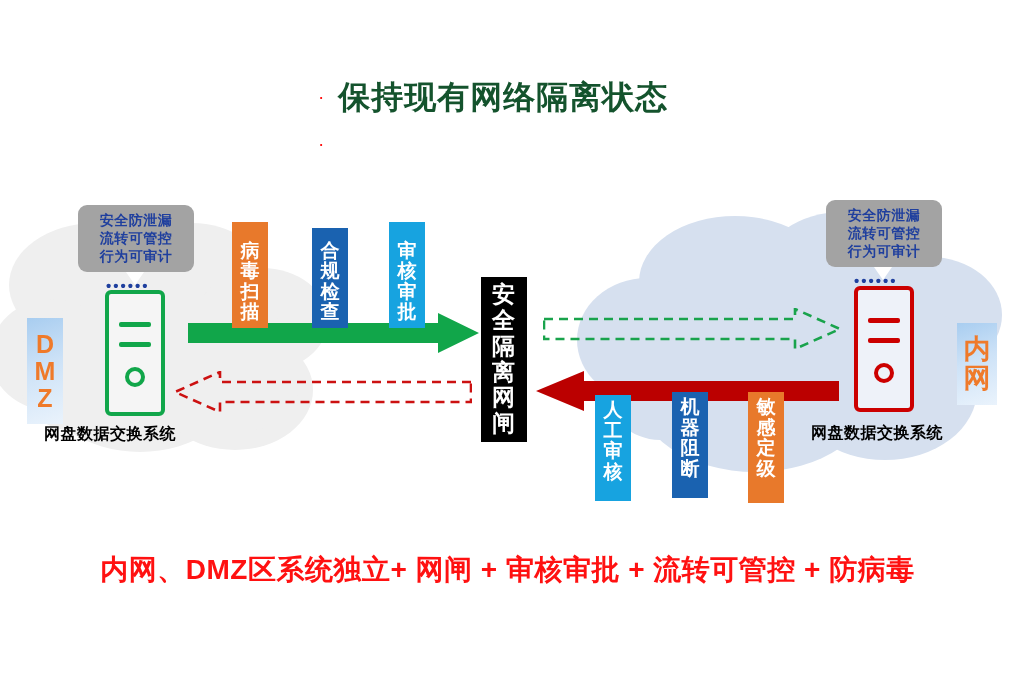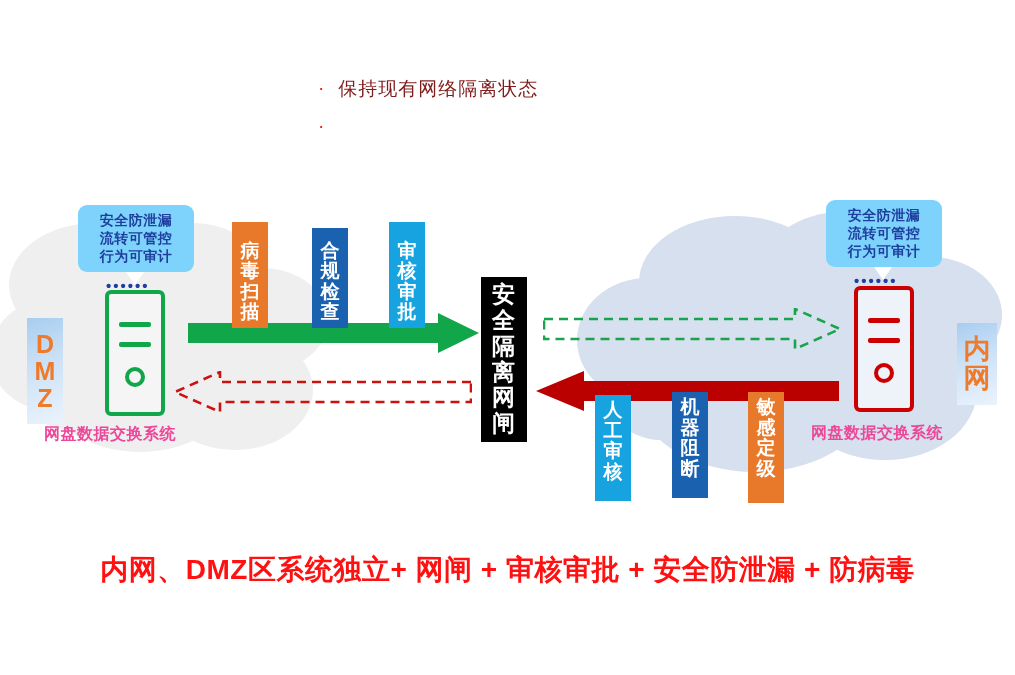--- a/index.html
+++ b/index.html
@@ -35,23 +35,23 @@
     margin-bottom: 18px;
   }
   .bullet-dot {
     color: #ff1111;
     font-size: 19px;
     line-height: 1;
     margin-right: 14px;
     margin-top: -4px;
   }
   .bullet-text {
-    color: #7f1d1d;
-    font-size: 19px;
-    font-weight: normal;
+    color: #14532d;
+    font-size: 32px;
+    font-weight: bold;
     letter-spacing: 1px;
     white-space: nowrap;
   }
 
   
   .sidebox {
     position: absolute;
     background: linear-gradient(160deg, #a8cdf0 0%, #cde2f7 45%, #eaf3fc 100%);
     display: flex;
     flex-direction: column;
@@ -60,21 +60,21 @@
   }
   .sidebox .ch {
     color: #ef7a2a;
     font-weight: bold;
     line-height: 1.08;
   }
 
   
   .callout {
     position: absolute;
-    background: #7dd3fc;
+    background: #a3a3a3;
     border-radius: 9px;
     padding: 7px 10px 6px 10px;
     text-align: center;
     box-sizing: border-box;
   }
   .callout .line {
     color: #1f3f9e;
     font-size: 14px;
     font-weight: bold;
     line-height: 1.28;
@@ -96,21 +96,21 @@
     letter-spacing: 2px;
     line-height: 1;
   }
 
   
   .server { position: absolute; }
 
   
   .srv-caption {
     position: absolute;
-    color: #ec4899;
+    color: #000000;
     font-size: 16px;
     font-weight: bold;
     white-space: nowrap;
     letter-spacing: 0.5px;
   }
 
   
   .vtag {
     position: absolute;
     color: #ffffff;
@@ -297,15 +297,15 @@
     <span>断</span>
   </div>
 
   <div class="vtag" style="left:748px; top:392px; width:36px; height:111px; background:#e8792b;">
     <span>敏</span>
     <span>感</span>
     <span>定</span>
     <span>级</span>
   </div>
 
-  <div class="summary">内网、DMZ区系统独立+ 网闸 + 审核审批 + 安全防泄漏 + 防病毒</div>
+  <div class="summary">内网、DMZ区系统独立+ 网闸 + 审核审批 + 流转可管控 + 防病毒</div>
 
 </div>
 
 </body></html>

